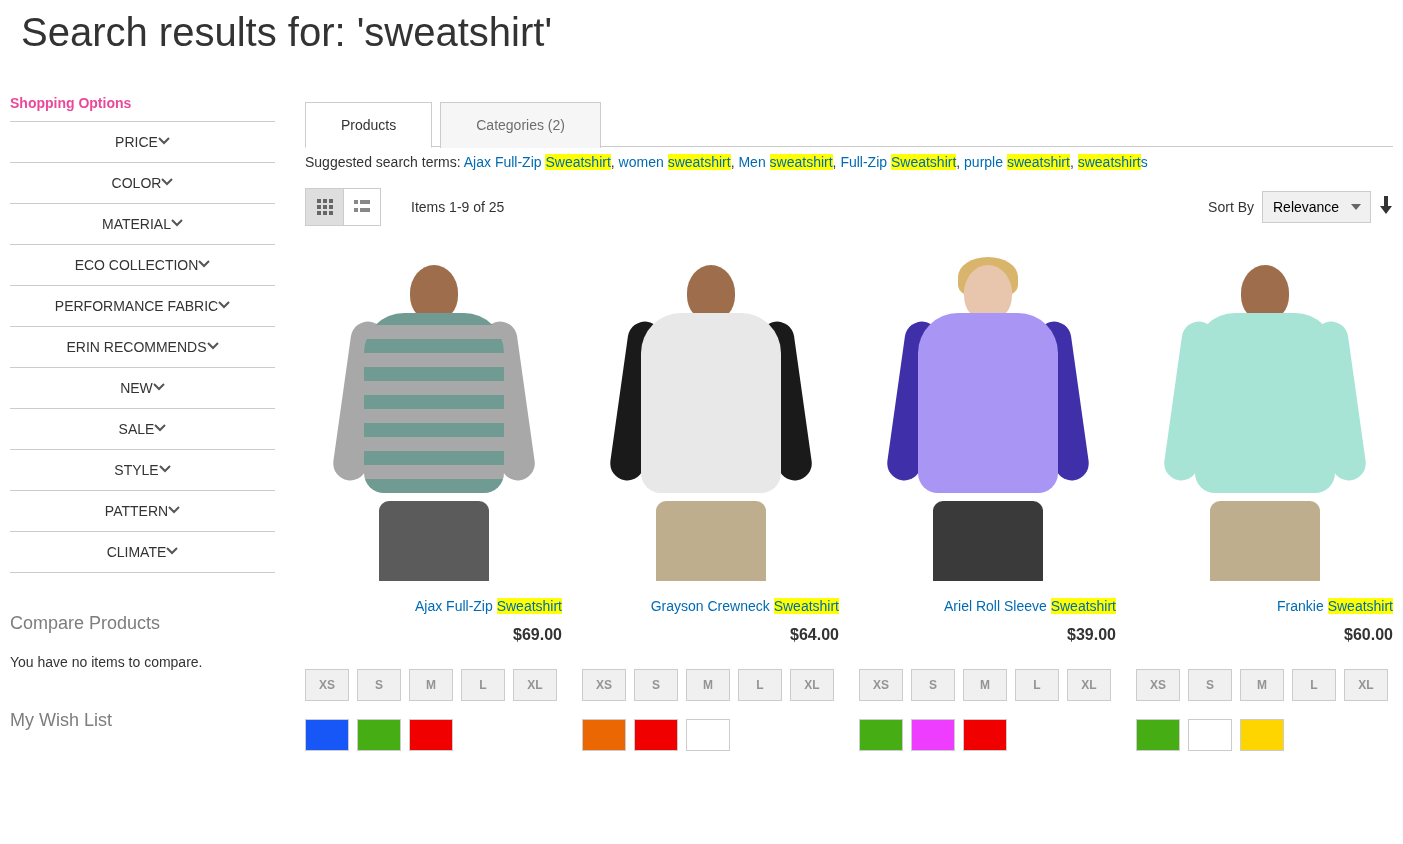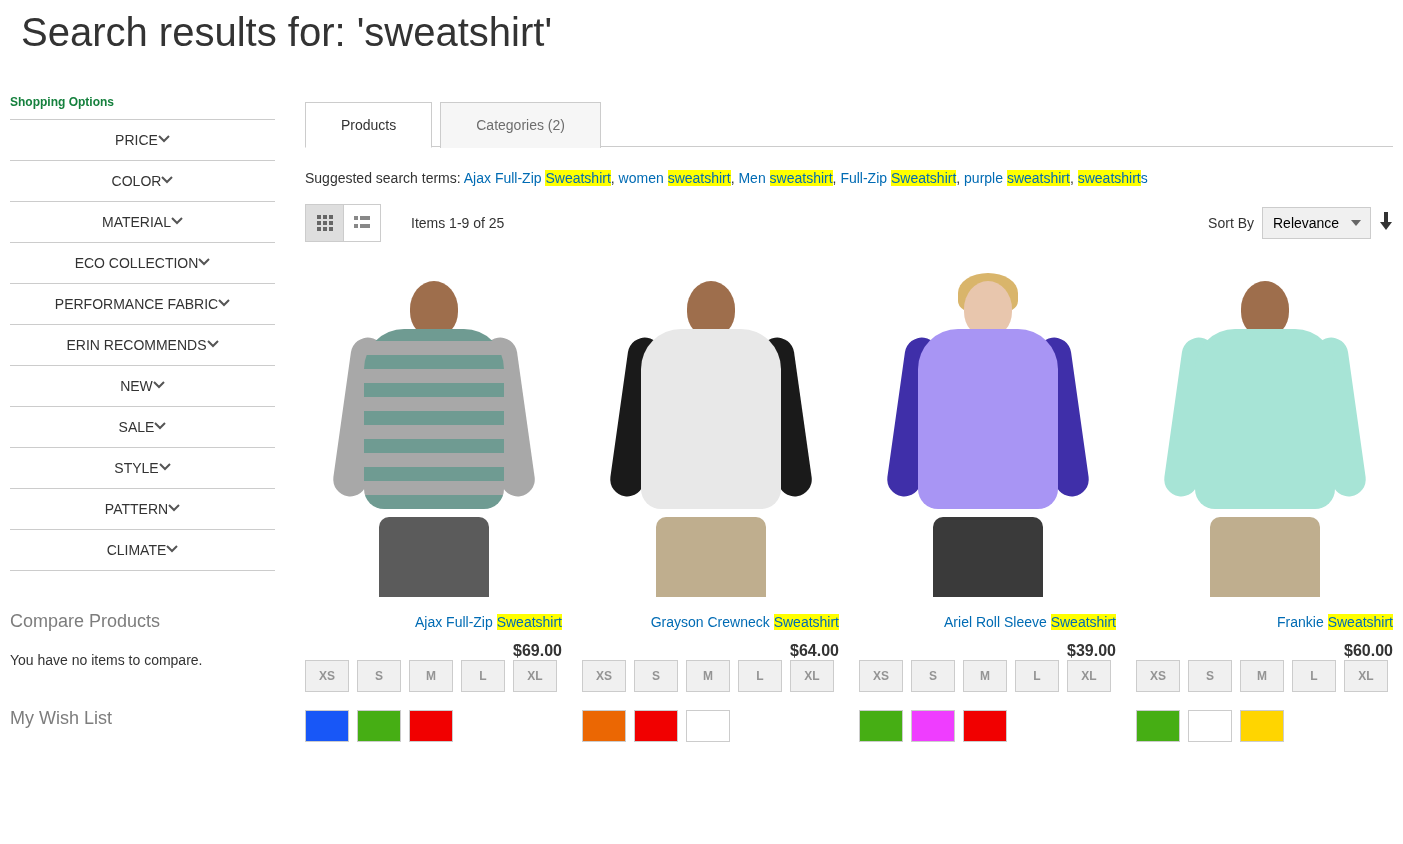--- a/index.html
+++ b/index.html
@@ -2,55 +2,55 @@
 <html><head>
 <meta charset="utf-8">
 <style>
 * { box-sizing: border-box; margin: 0; padding: 0; }
 body { font-family: Helvetica, Arial, sans-serif; color: #333; background: #fff; font-size: 14px; }
 .page { padding: 0 10px; }
 .page-title { font-size: 40px; font-weight: 300; color: #333; margin: 10px 0 30px 11px; }
 .layout { display: flex; gap: 30px; }
 .sidebar { width: 265px; flex-shrink: 0; }
 .main { flex: 1; }
-.block-title { font-weight: 700; font-size: 12px; color: #15803d; padding: 10px 0; border-bottom: 1px solid #ccc; }
+.block-title { font-weight: 700; font-size: 14px; color: #ec4899; padding: 10px 0; border-bottom: 1px solid #ccc; }
 .filter-item { display: flex; justify-content: center; align-items: center; padding: 12px 0; border-bottom: 1px solid #ccc; cursor: pointer; font-size: 14px; font-weight: 400; color: #333; text-transform: uppercase; }
 .filter-item span.arrow { color: #555; }
 .compare-title { font-size: 18px; color: #7d7d7d; margin-top: 40px; font-weight: 300; }
 .compare-empty { margin-top: 20px; font-size: 14px; color: #333; }
 .wishlist-title { font-size: 18px; color: #7d7d7d; margin-top: 40px; font-weight: 300; }
 .message-warning { background: #fdf0d5; display: flex; align-items: center; padding: 12px 20px; font-size: 14px; color: #6f4400; }
 .warn-icon { width: 24px; height: 24px; margin-right: 12px; display: flex; align-items: center; justify-content: center; }
 .warn-icon svg { fill: #c07600; }
 .message-warning .mis { font-weight: 700; color: #333; }
 .message-warning a { color: #006bb4; font-weight: 700; text-decoration: none; }
 .tabs { display: flex; border-bottom: 1px solid #ccc; margin-top: 15px; }
 .tab { padding: 14px 35px; border: 1px solid #ccc; background: #f6f6f6; color: #6d6d6d; cursor: pointer; margin-right: 8px; border-bottom: none; position: relative; top: 2px; }
 .tab.active { background: #fff; color: #333; border-bottom: 1px solid #fff; }
-.suggested { margin-top: 20px; font-size: 14px; color: #333; line-height: 1.6; }
+.suggested { margin-top: 4px; font-size: 14px; color: #333; line-height: 1.6; }
 .suggested a { color: #006bb4; text-decoration: none; }
 mark { background: #ffff00; color: inherit; }
 .toolbar { display: flex; align-items: center; margin-top: 15px; gap: 15px; }
 .mode-btn { width: 38px; height: 38px; border: 1px solid #ccc; display: flex; align-items: center; justify-content: center; cursor: pointer; background: #fff; }
 .mode-btn.active { background: #dedede; }
 .mode-group { display: flex; }
 .mode-group .mode-btn:first-child { border-right: none; }
 .toolbar-count { color: #333; font-size: 14px; margin-left: 15px; }
 .toolbar-sort { margin-left: auto; display: flex; align-items: center; gap: 8px; color: #333; font-size: 14px; }
 .toolbar-sort select { padding: 7px 30px 7px 10px; border: 1px solid #ccc; background: #f0f0f0; font-size: 14px; appearance: none; }
 .select-wrap { position: relative; border-radius: 10px; }
 .select-wrap::after { content: ""; position: absolute; right: 10px; top: 50%; transform: translateY(-50%); border-left: 5px solid transparent; border-right: 5px solid transparent; border-top: 6px solid #666; pointer-events: none; }
 .sort-dir { cursor: pointer; font-size: 18px; color: #333; }
 .products { display: flex; gap: 20px; margin-top: 30px; text-align: right; }
 .product { flex: 1; }
 .product-img { width: 100%; height: 330px; display: flex; align-items: center; justify-content: center; overflow: hidden; }
 .product-name { font-size: 14px; color: #333; margin-top: 12px; }
 .product-name a { color: #006bb4; text-decoration: none; }
 .product-price { font-weight: 700; font-size: 16px; margin-top: 12px; color: #333; }
-.swatches { display: flex; gap: 8px; }
+.swatches { display: flex; gap: 8px; margin-top: 25px; }
 .swatch { width: 44px; height: 32px; border: 1px solid #ccc; display: flex; align-items: center; justify-content: center; font-size: 12px; font-weight: 700; color: #949494; background: #f0f0f0; cursor: pointer; }
 .colors { display: flex; gap: 8px; margin-top: 18px; }
 .color-sw { width: 44px; height: 32px; border: 1px solid #ccc; cursor: pointer; }
 .chev { width: 12px; height: 12px; }
 
 .fig { width: 200px; height: 320px; position: relative; }
 .head { width: 48px; height: 56px; border-radius: 50% 50% 45% 45%; position: absolute; top: 4px; left: 50%; transform: translateX(-50%); }
 .torso { width: 140px; height: 180px; position: absolute; top: 52px; left: 50%; transform: translateX(-50%); border-radius: 40px 40px 20px 20px; }
 .arm { width: 34px; height: 160px; position: absolute; top: 60px; border-radius: 20px; }
 .arm.l { left: 8px; transform: rotate(8deg); }

